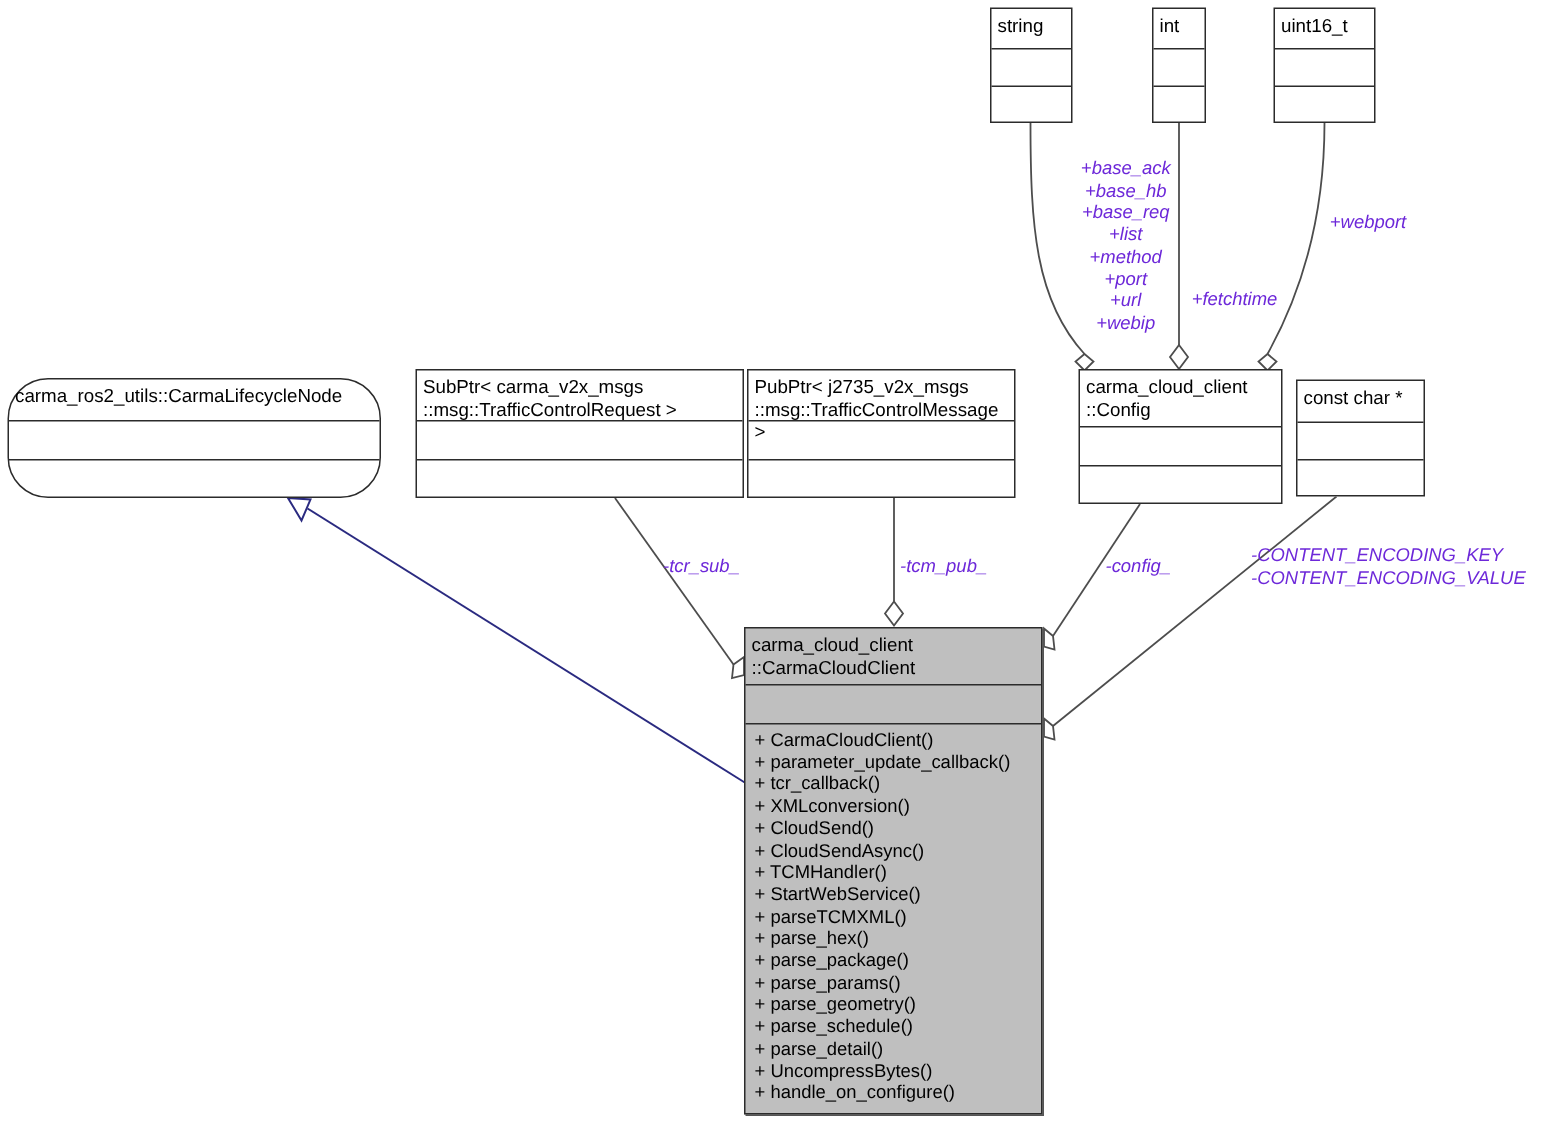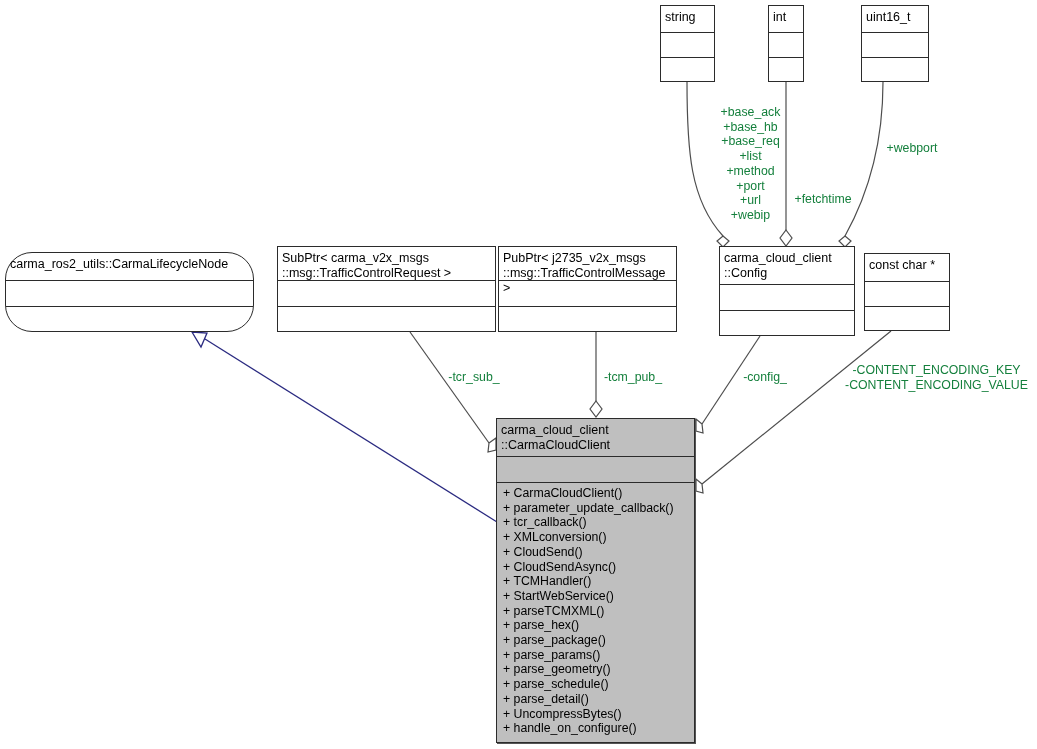--- a/index.html
+++ b/index.html
@@ -61,25 +61,26 @@
   .uml-ops .op {
     font-size: 12.3px;
     line-height: 14.7px;
     color: #000;
     white-space: nowrap;
   }
   .edge-label {
     position: absolute;
     font-size: 12.3px;
     line-height: 14.7px;
-    color: #15803d;
+    color: #6d28d9;
     white-space: pre-line;
+    font-style: italic;
   }
   .edge-label.ctr { text-align: center; }
-  .edge-label.lft { text-align: center; }
+  .edge-label.lft { text-align: left; }
 </style>
 </head>
 <body>
 
 <div id="canvas">
 
   <svg class="edges" viewBox="0 0 1037 749" xmlns="http://www.w3.org/2000/svg">
     <g fill="none" stroke="#4d4d4d" stroke-width="1.2">
 
       <path d="M 687,82 C 687,150 690,200 723,236"></path>
@@ -121,21 +122,21 @@
     <div class="uml-attrs" style="height:25px;"></div>
     <div class="uml-ops"></div>
   </div>
 
   <div class="umlbox" style="left:768px; top:5px; width:36px; height:77px;">
     <div class="uml-title" style="height:27px;">int</div>
     <div class="uml-attrs" style="height:25px;"></div>
     <div class="uml-ops"></div>
   </div>
 
-  <div class="umlbox" style="left:849px; top:5px; width:68px; height:77px;margin-left:12px;">
+  <div class="umlbox" style="left:849px; top:5px; width:68px; height:77px;">
     <div class="uml-title" style="height:27px;">uint16_t</div>
     <div class="uml-attrs" style="height:25px;"></div>
     <div class="uml-ops"></div>
   </div>
 
   <div class="umlbox" style="left:5px; top:252px; width:249px; height:80px;border-radius:27px;">
     <div class="uml-title" style="height:28px;">carma_ros2_utils::CarmaLifecycleNode</div>
     <div class="uml-attrs" style="height:26px;"></div>
     <div class="uml-ops"></div>
   </div>

